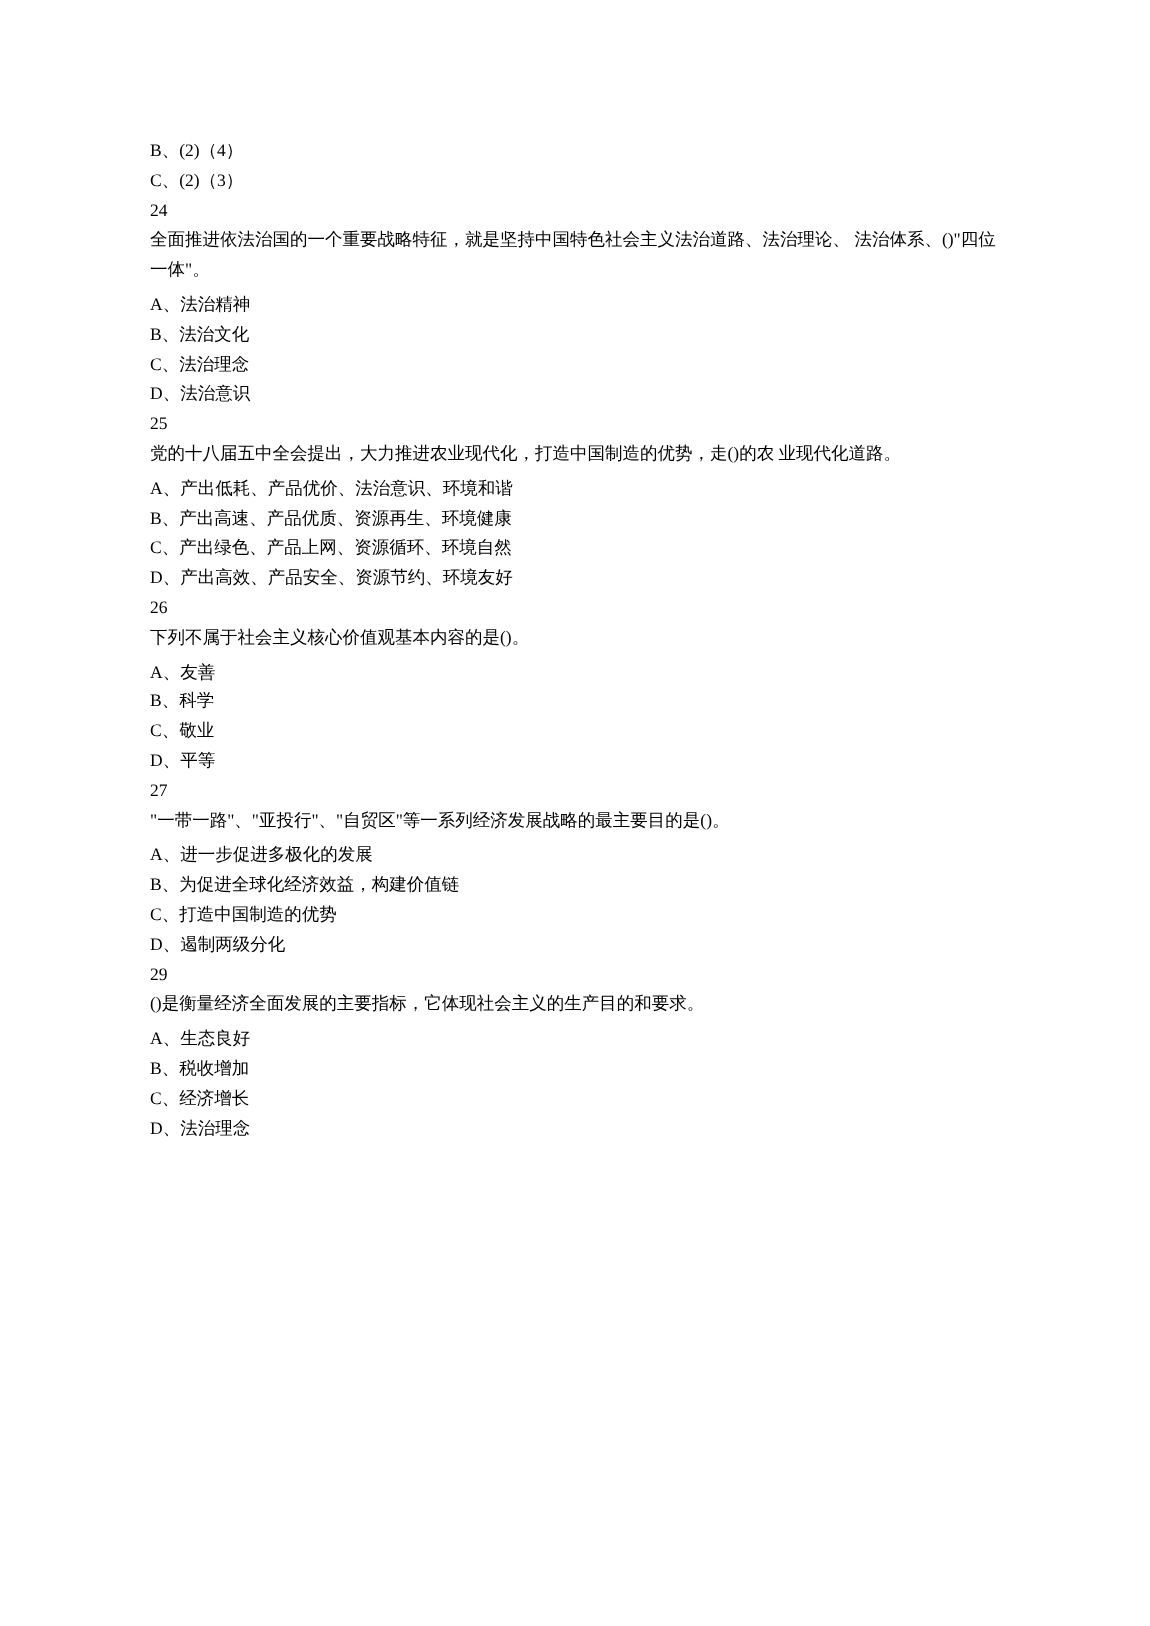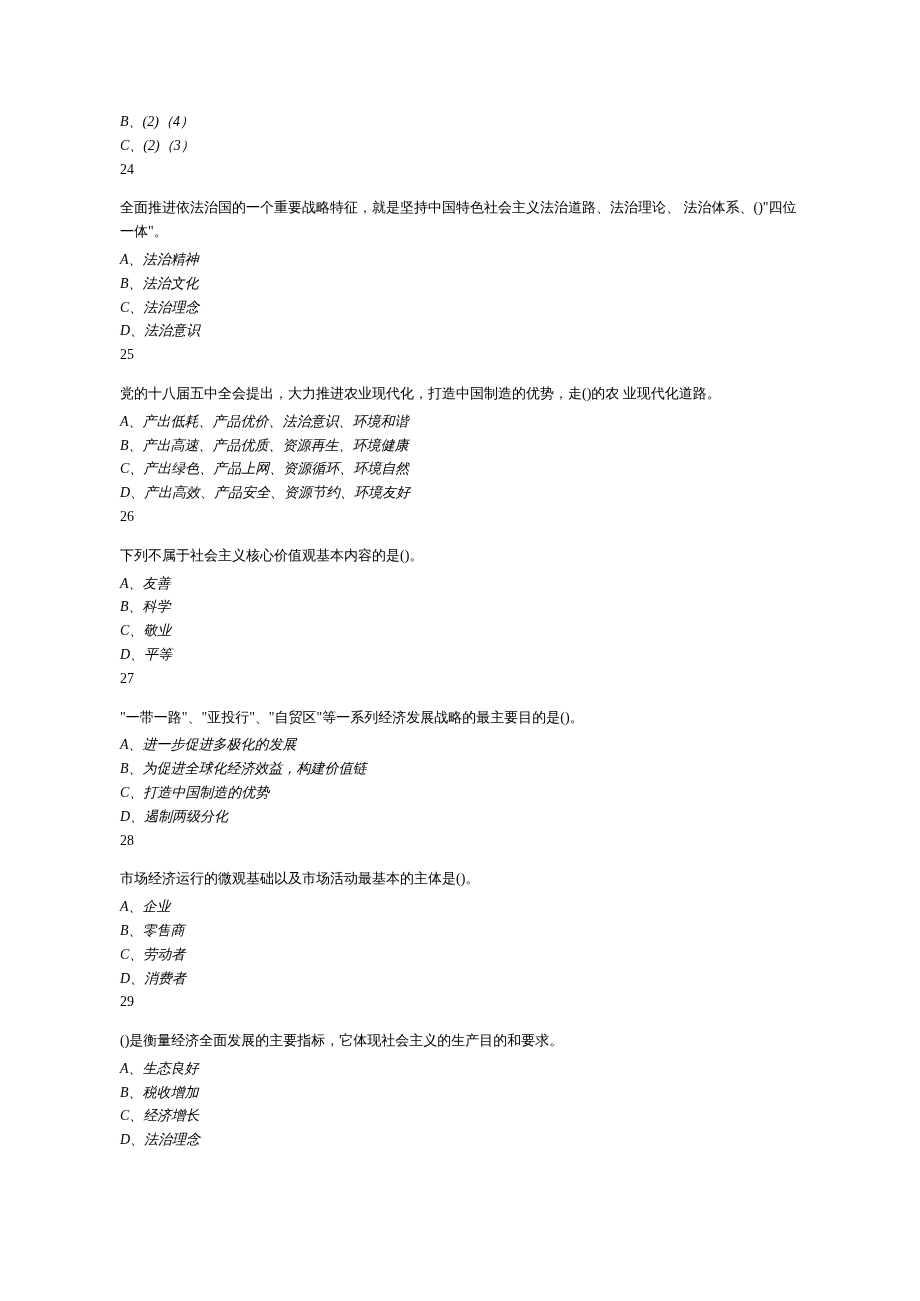--- a/index.html
+++ b/index.html
@@ -14,29 +14,27 @@
       line-height: 1.7;
       color: #000000;
       padding: 110px 120px 80px 120px;
       width: 920px;
     }
     .question-block {
       margin-bottom: 0;
     }
     .option {
       display: block;
-      font-style: italic;
     }
     .qnum {
       display: block;
     }
     .qtext {
       display: block;
       margin-bottom: 4px;
-      margin-top: 15px;
     }
   </style>
 </head>
 <body>
 
 <div id="content">
     <div class="question-block">
       <span class="option">B、(2)（4）</span>
       <span class="option">C、(2)（3）</span>
     </div>
@@ -66,28 +64,20 @@
     </div>
     <div class="question-block">
       <span class="qnum">27</span>
       <span class="qtext">"一带一路"、"亚投行"、"自贸区"等一系列经济发展战略的最主要目的是()。</span>
       <span class="option">A、进一步促进多极化的发展</span>
       <span class="option">B、为促进全球化经济效益，构建价值链</span>
       <span class="option">C、打造中国制造的优势</span>
       <span class="option">D、遏制两级分化</span>
     </div>
     <div class="question-block">
-      <span class="qnum">28</span>
-      <span class="qtext">市场经济运行的微观基础以及市场活动最基本的主体是()。</span>
-      <span class="option">A、企业</span>
-      <span class="option">B、零售商</span>
-      <span class="option">C、劳动者</span>
-      <span class="option">D、消费者</span>
-    </div>
-    <div class="question-block">
       <span class="qnum">29</span>
       <span class="qtext">()是衡量经济全面发展的主要指标，它体现社会主义的生产目的和要求。</span>
       <span class="option">A、生态良好</span>
       <span class="option">B、税收增加</span>
       <span class="option">C、经济增长</span>
       <span class="option">D、法治理念</span>
     </div>
   </div>
 
 </body></html>

